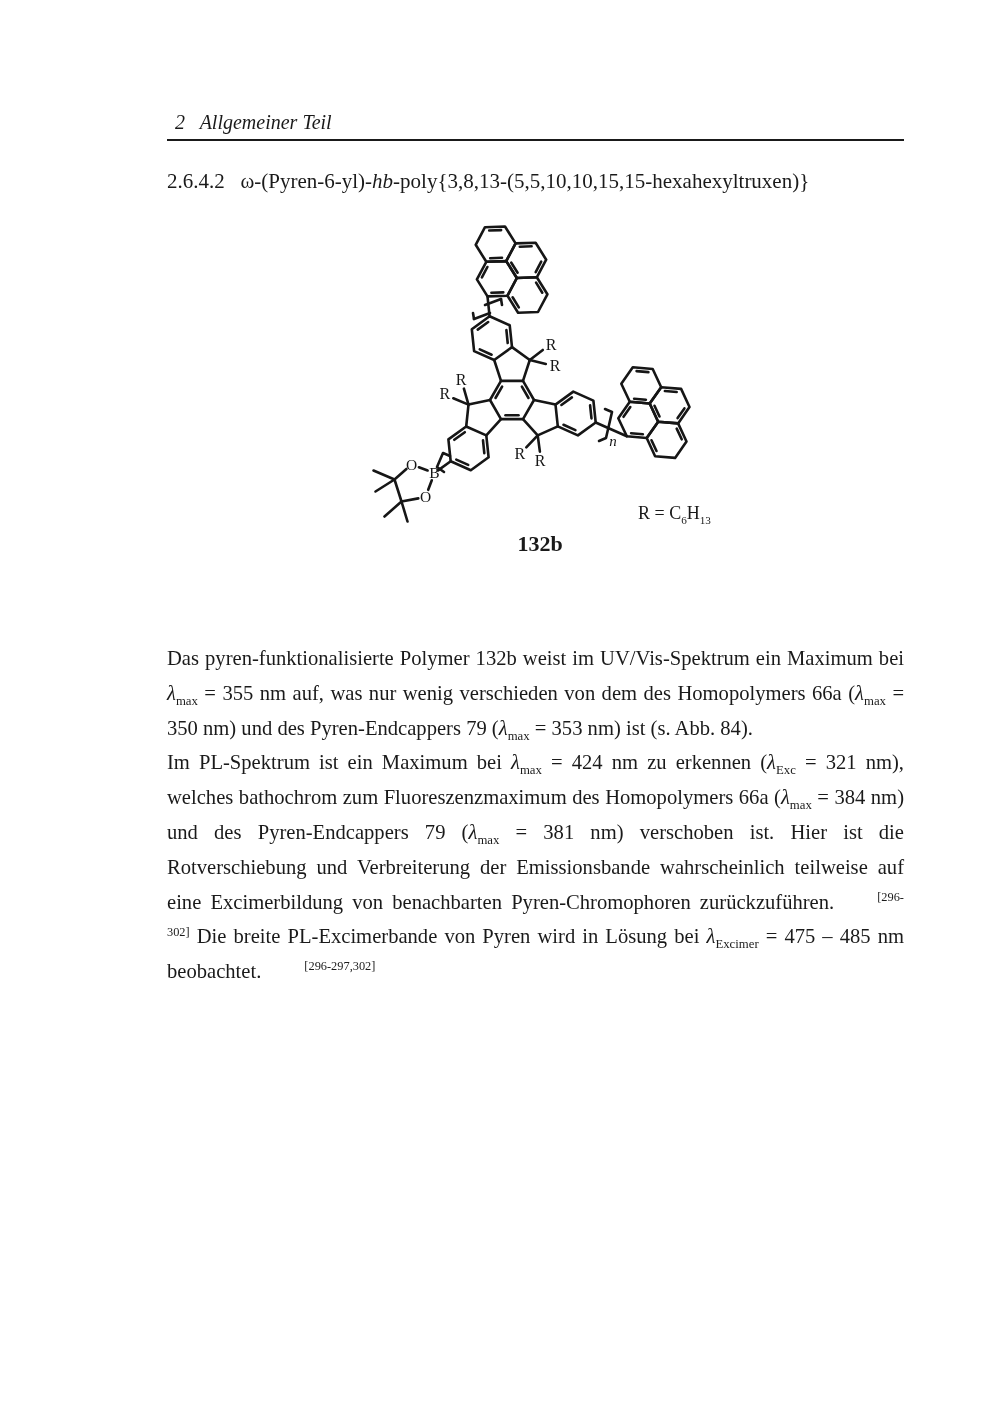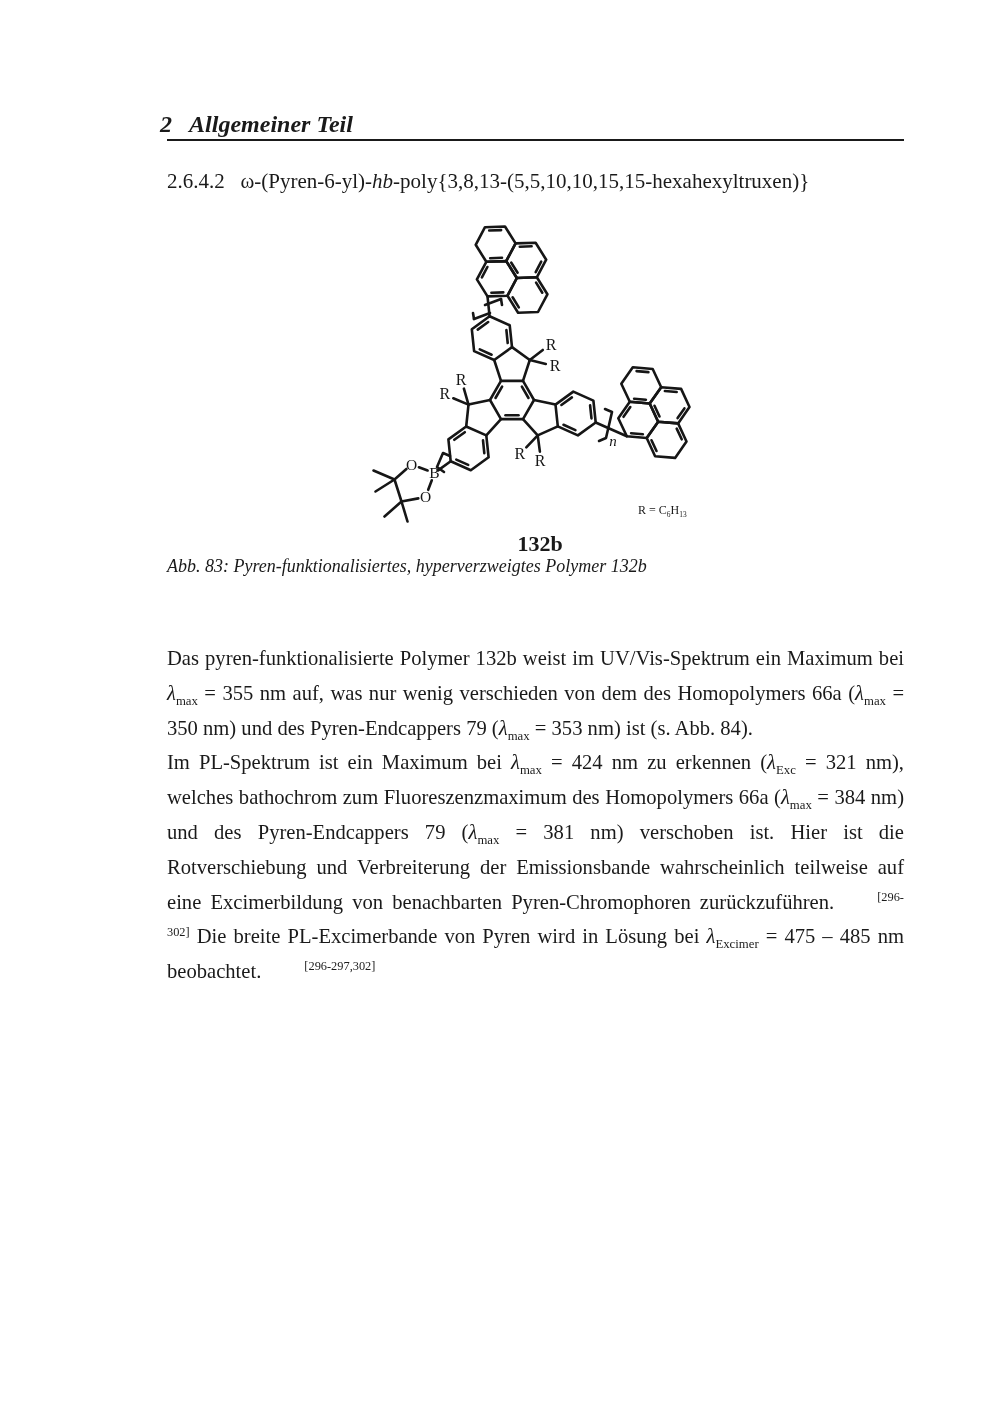--- a/index.html
+++ b/index.html
@@ -1,30 +1,30 @@
 <!DOCTYPE html>
 <html><head>
 <meta charset="utf-8">
 <style>
   html,body{margin:0;padding:0;background:#e8e8e8;}
   .page{position:relative;width:1000px;height:1415px;background:#ffffff;
         font-family:"Liberation Serif", serif;color:#1a1a1a;overflow:hidden;}
-  .running-header{position:absolute;left:160px;top:111px;font-size:24px;
-        font-style:italic;white-space:pre-wrap;font-weight:bold;}
+  .running-header{position:absolute;left:175px;top:111px;font-size:20px;
+        font-style:italic;white-space:pre-wrap;}
   .header-rule{position:absolute;left:167px;top:139px;width:737px;height:0;
         border-top:2px solid #1a1a1a;}
   .section-heading{position:absolute;left:167px;top:169px;width:760px;
         font-size:21px;font-weight:bold;white-space:pre-wrap;}
   .figure-area{position:absolute;left:350px;top:195px;width:380px;height:345px;}
   svg line, svg path, svg polyline{stroke:#161616;stroke-width:2.6;fill:none;
         stroke-linecap:round;stroke-linejoin:round;}
   svg text{font-family:"Liberation Serif", serif;fill:#161616;stroke:none;}
   .compound-label{position:absolute;left:350px;top:531px;width:380px;
         text-align:center;font-size:22px;font-weight:bold;}
-  .r-group-note{position:absolute;left:638px;top:503px;font-size:12px;}
+  .r-group-note{position:absolute;left:638px;top:503px;font-size:18px;}
   .figure-caption{position:absolute;left:167px;top:556px;width:737px;
         font-size:18px;font-style:italic;}
   .bodytext{position:absolute;left:167px;top:641px;width:737px;
         font-size:20.6px;line-height:34.8px;text-align:justify;}
   .bodytext p{margin:0;padding:0;}
   .page-number{position:absolute;left:167px;top:1266px;width:737px;
         text-align:center;font-size:20px;}
   .rt-b{font-weight:normal;}
   .rt-i{font-style:italic;margin-top:28px;}
   sub{font-size:62%;line-height:0;}
@@ -144,21 +144,20 @@
           <text x="613.0" y="446.0" text-anchor="middle" font-size="15" font-style="italic">n</text>
           <path d="M450,456 L443,453 L437,467 L444,472"></path>
         </g>
       </svg>
   </div>
 
   <div class="r-group-note"><span>R = C</span><sub>6</sub><span>H</span><sub>13</sub></div>
 
   <div class="compound-label">132b</div>
 
-  <div class="figure-caption"><span class="rt-b rt-i">Abb. 83:</span><span class="rt-i"> Pyren-funktionalisiertes, hyperverzweigtes Polymer </span><span class="rt-b rt-i">132b</span></div>
 
   <div class="bodytext">
     <p><span>Das pyren-funktionalisierte Polymer </span><span class="rt-b">132b</span><span> weist im UV/Vis-Spektrum ein Maximum bei </span><span class="rt-i">λ</span><sub>max</sub><span> = 355 nm auf, was nur wenig verschieden von dem des Homopolymers </span><span class="rt-b">66a</span><span> (</span><span class="rt-i">λ</span><sub>max</sub><span> = 350 nm) und des Pyren-Endcappers </span><span class="rt-b">79</span><span> (</span><span class="rt-i">λ</span><sub>max</sub><span> = 353 nm) ist (s. Abb. 84).</span></p>
     <p><span>Im PL-Spektrum ist ein Maximum bei </span><span class="rt-i">λ</span><sub>max</sub><span> = 424 nm zu erkennen (</span><span class="rt-i">λ</span><sub>Exc</sub><span> = 321 nm), welches bathochrom zum Fluoreszenzmaximum des Homopolymers </span><span class="rt-b">66a</span><span> (</span><span class="rt-i">λ</span><sub>max</sub><span> = 384 nm) und des Pyren-Endcappers </span><span class="rt-b">79</span><span> (</span><span class="rt-i">λ</span><sub>max</sub><span> = 381 nm) verschoben ist. Hier ist die Rotverschiebung und Verbreiterung der Emissionsbande wahrscheinlich teilweise auf eine Excimerbildung von benachbarten Pyren-Chromophoren zurückzuführen.</span><sup>[296-302]</sup><span> Die breite PL-Excimerbande von Pyren wird in Lösung bei </span><span class="rt-i">λ</span><sub>Excimer</sub><span> = 475 – 485 nm beobachtet.</span><sup>[296-297,302]</sup></p>
   </div>
 
 
 </div>
 
 </body></html>

